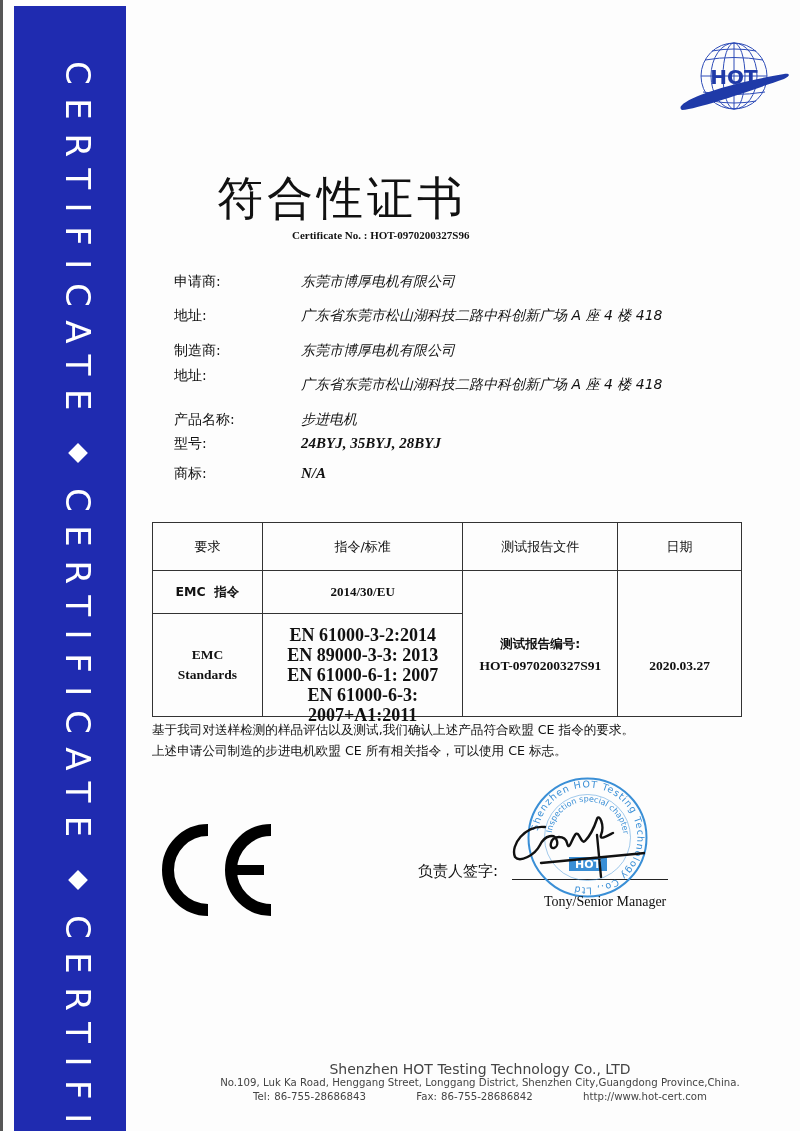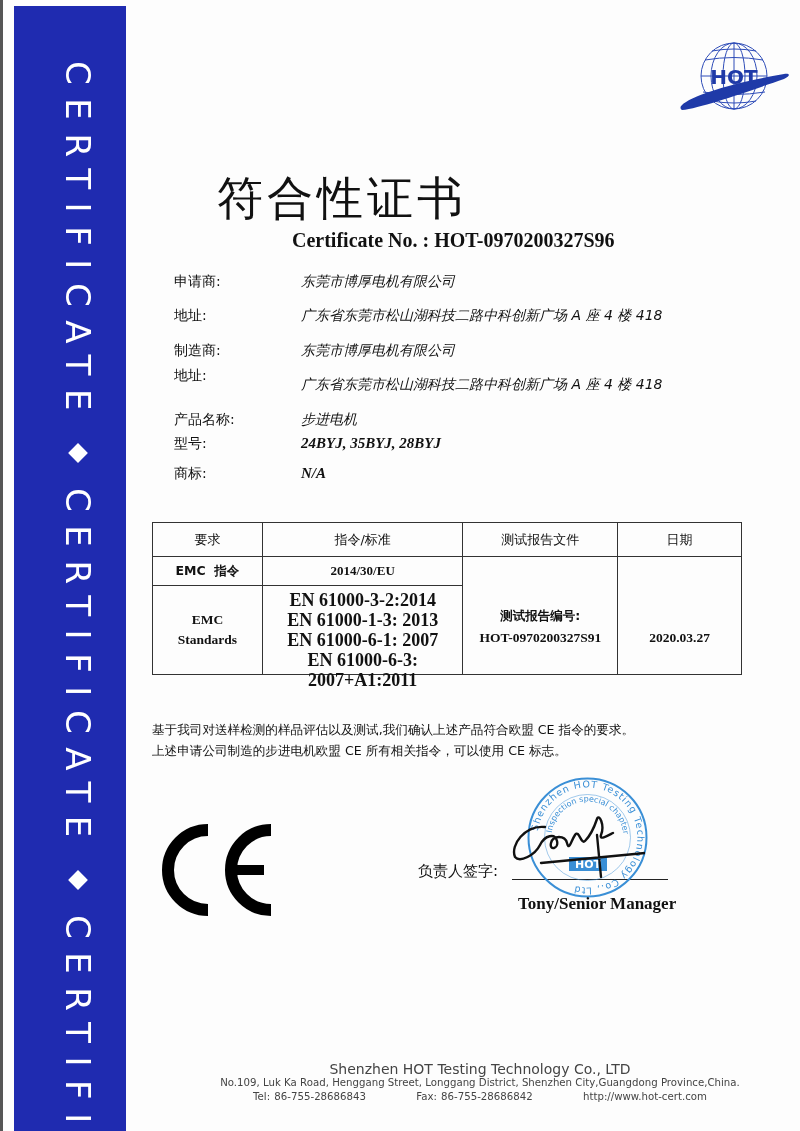--- a/index.html
+++ b/index.html
@@ -9,43 +9,43 @@
   .band { position:absolute; left:14px; top:6px; width:112px; height:1125px; background:#1f2bb0; }
   .band-text { position:absolute; left:70px; top:0; width:0; height:0; }
   .band-inner { position:absolute; left:-10px; top:55px; transform-origin:0 0; transform:rotate(90deg) translateY(-24px);
                 white-space:nowrap; color:#fff; font-family:"DejaVu Sans", sans-serif; font-size:34px; letter-spacing:13.6px; }
   .band-inner .sep { display:inline-block; width:14px; height:14px; background:#fff; transform:rotate(45deg); margin:0 28px 0 22px; vertical-align:middle; position:relative; top:-3px; }
 
   .logo { position:absolute; left:672px; top:38px; width:120px; height:80px; }
 
   .title { position:absolute; left:0; width:648px; top:168px; text-align:center; padding-left:36px; box-sizing:border-box;
            font-family:"DejaVu Sans", sans-serif; font-size:46px; letter-spacing:4px; color:#111; font-weight:400; }
-  .certno { position:absolute; left:292px; top:229px; font-size:20px; font-weight:bold; }
+  .certno { position:absolute; left:292px; top:229px; font-size:11px; font-weight:bold; }
 
   .info { position:absolute; left:174px; font-size:15px; }
   .info .lbl { position:absolute; left:0; white-space:nowrap; font-family:"DejaVu Sans", sans-serif; font-size:14px; }
   .info .val { position:absolute; left:127px; white-space:nowrap; font-family:"DejaVu Sans", sans-serif; font-size:14px;font-style:italic; }
   .info .val.b { font-family:"Liberation Serif", serif; font-weight:bold; font-size:15px; }
 
   table.t { position:absolute; left:152px; top:522px; width:590px; border-collapse:collapse; font-size:13px; }
-  table.t td { border:1.4px solid #333; text-align:center; padding:4px; }
+  table.t td { border:1.4px solid #333; text-align:center; padding:11px; }
   .t .hd td { height:25px; font-family:"DejaVu Sans", sans-serif; font-size:13px; }
   .t .r1 td { height:20px; font-weight:bold; }
   .t .cjk { font-family:"DejaVu Sans", sans-serif; font-weight:bold; font-size:12.5px;margin-left:20px; }
   .t .std div { height:20px; line-height:20px; font-weight:bold; font-size:18px; }
   .t .bold { font-weight:bold; font-size:13.5px; line-height:22px; }
 
   .para { position:absolute; left:152px; font-family:"DejaVu Sans", sans-serif; font-size:12.6px; white-space:nowrap;margin-top:32px; }
 
   .ce { position:absolute; left:158px; top:824px; width:118px; height:92px; }
   .sig-label { position:absolute; left:418px; top:862px; font-family:"DejaVu Sans", sans-serif; font-size:15px; }
   .sig-line { position:absolute; left:512px; top:879px; width:156px; height:1px; background:#222; }
   .stamp { position:absolute; left:525px; top:775px; width:125px; height:125px; }
   .signature { position:absolute; left:505px; top:805px; width:140px; height:80px; }
-  .signer { position:absolute; left:518px; top:894px; font-size:17px; font-weight:bold; }
+  .signer { position:absolute; left:544px; top:894px; font-size:14px; font-weight:normal; }
 
   .footer { position:absolute; left:180px; width:600px; text-align:center; font-family:"DejaVu Sans", sans-serif; color:#444; }
   .f1 { top:1061px; font-size:14px; }
   .f2 { top:1077px; font-size:10.2px; }
   .f3 { top:1091px; font-size:10.2px; word-spacing:1px; }
   .f3 span { margin:0 23px; }
 </style>
 </head>
 <body>
 
@@ -136,21 +136,21 @@
       <div class="bold" style="padding-top:44px;">2020.03.27</div>
     </td>
   </tr>
   <tr>
     <td>
       <div class="bold" style="line-height:20px;">EMC</div>
       <div class="bold" style="line-height:20px;">Standards</div>
     </td>
     <td class="std">
       <div>EN 61000-3-2:2014</div>
-      <div>EN 61000-1-3: 2013</div>
+      <div>EN 89000-3-3: 2013</div>
       <div>EN 61000-6-1: 2007</div>
       <div>EN 61000-6-3: 2007+A1:2011</div>
     </td>
   </tr>
 </tbody>
   </table>
 
 <div class="para" style="top:690px;">基于我司对送样检测的样品评估以及测试,我们确认上述产品符合欧盟 CE 指令的要求。</div>
 <div class="para" style="top:711px;">上述申请公司制造的步进电机欧盟 CE 所有相关指令，可以使用 CE 标志。</div>
 

